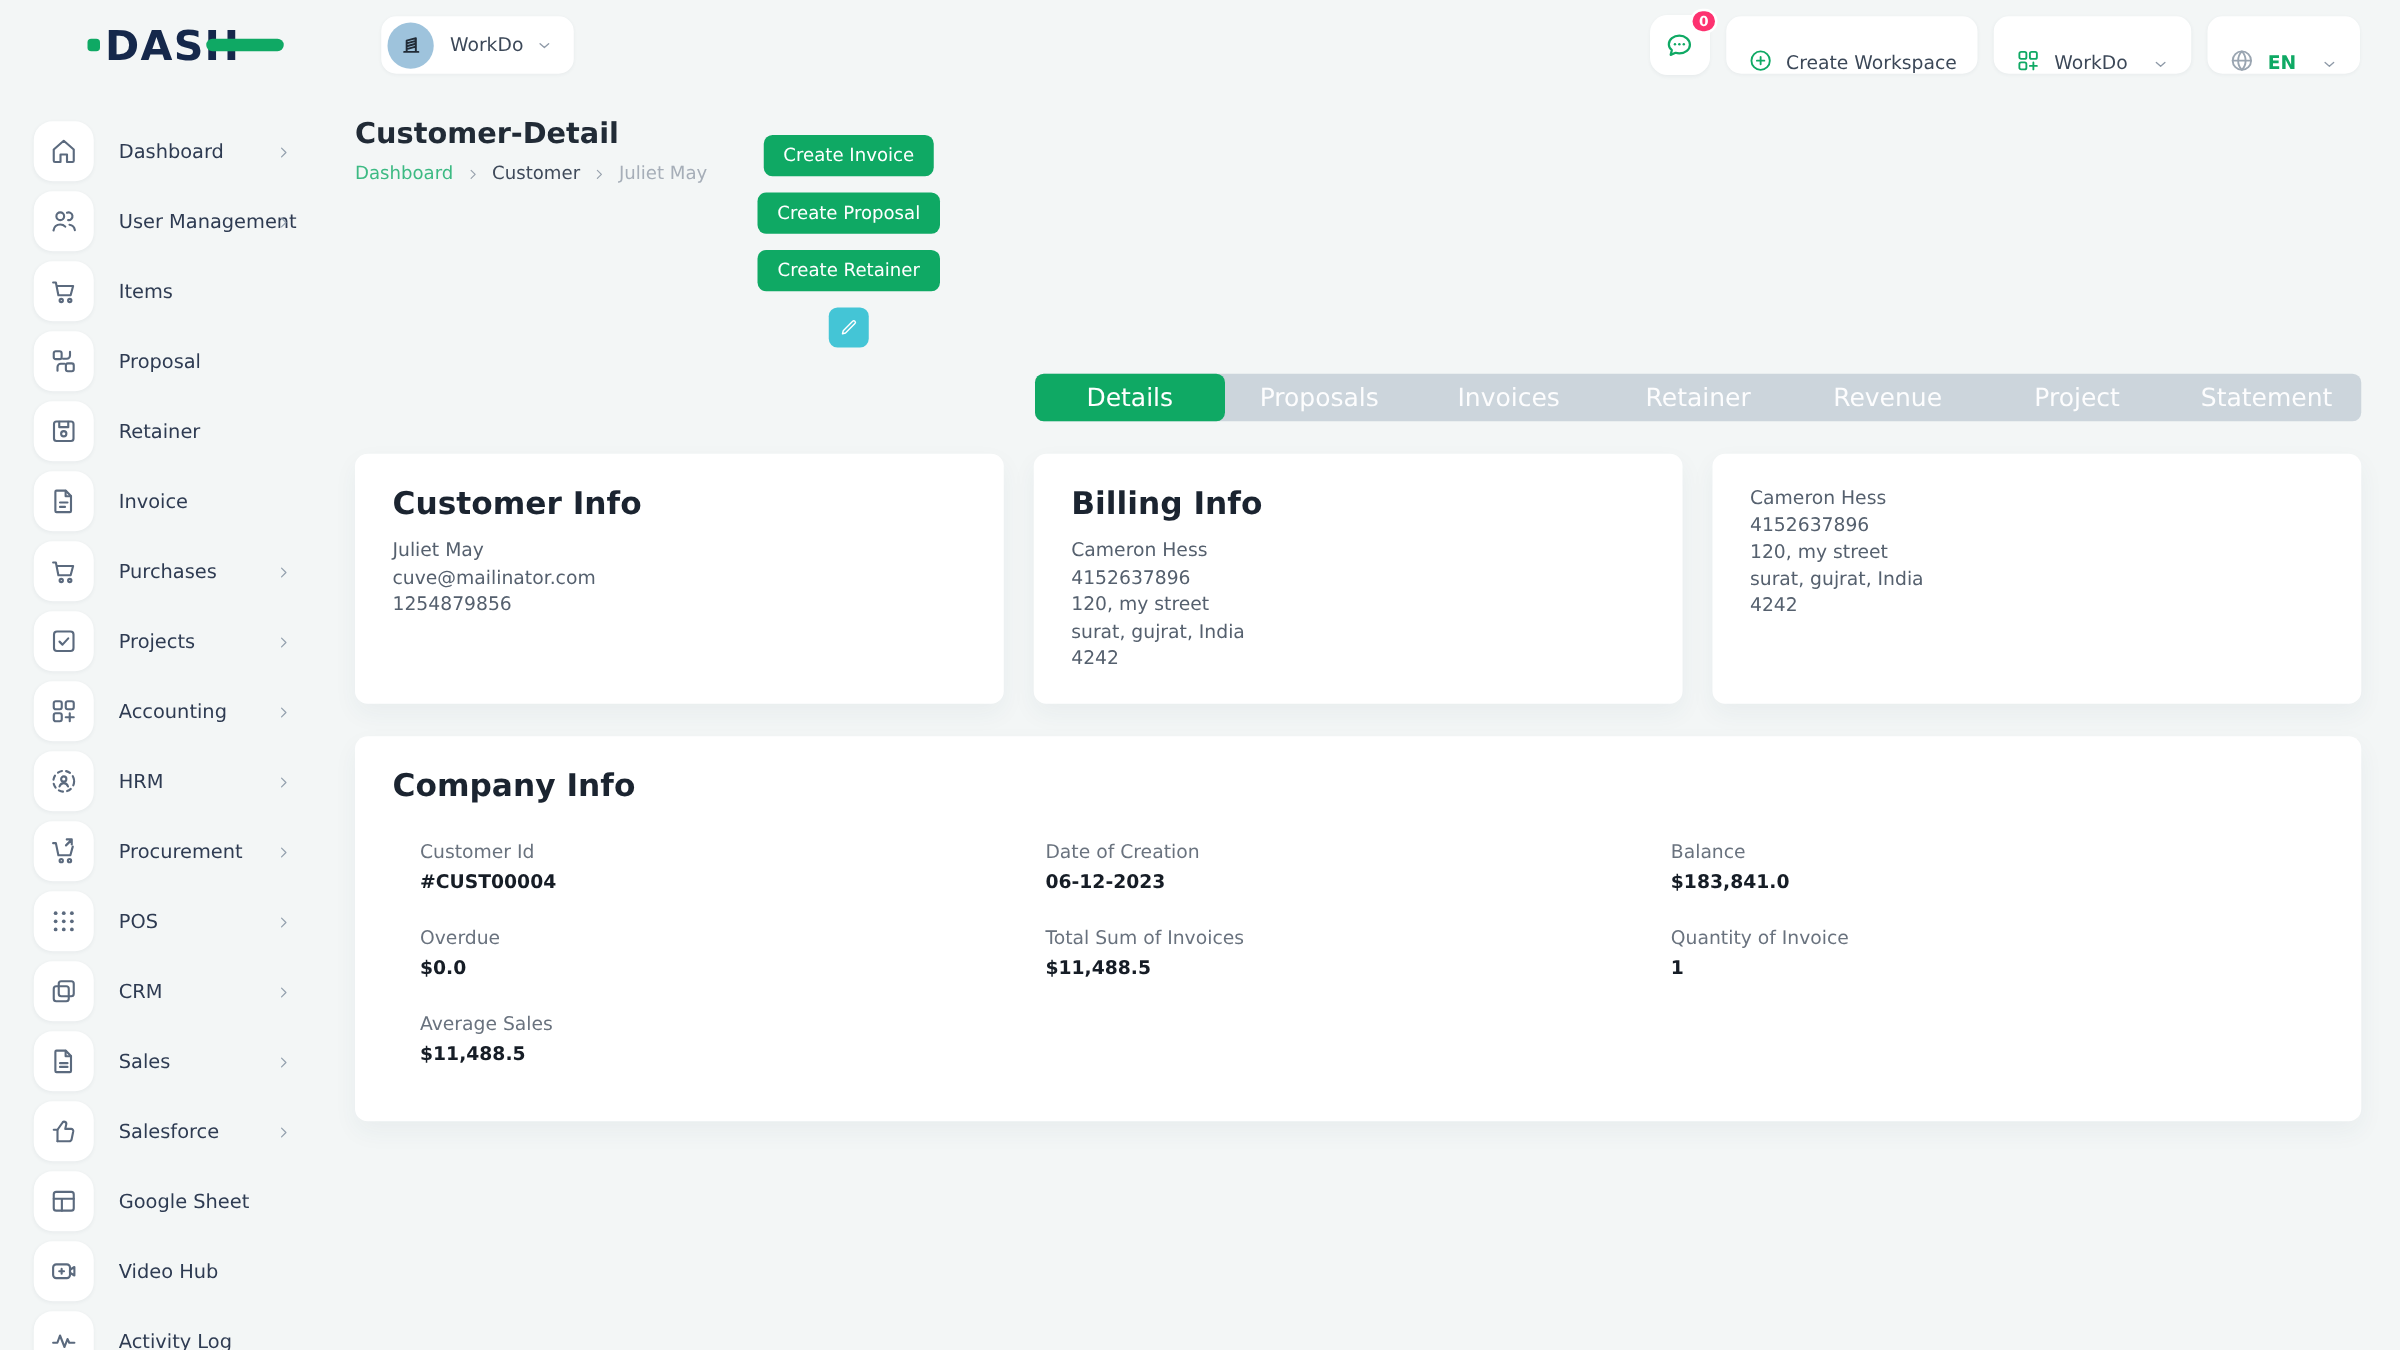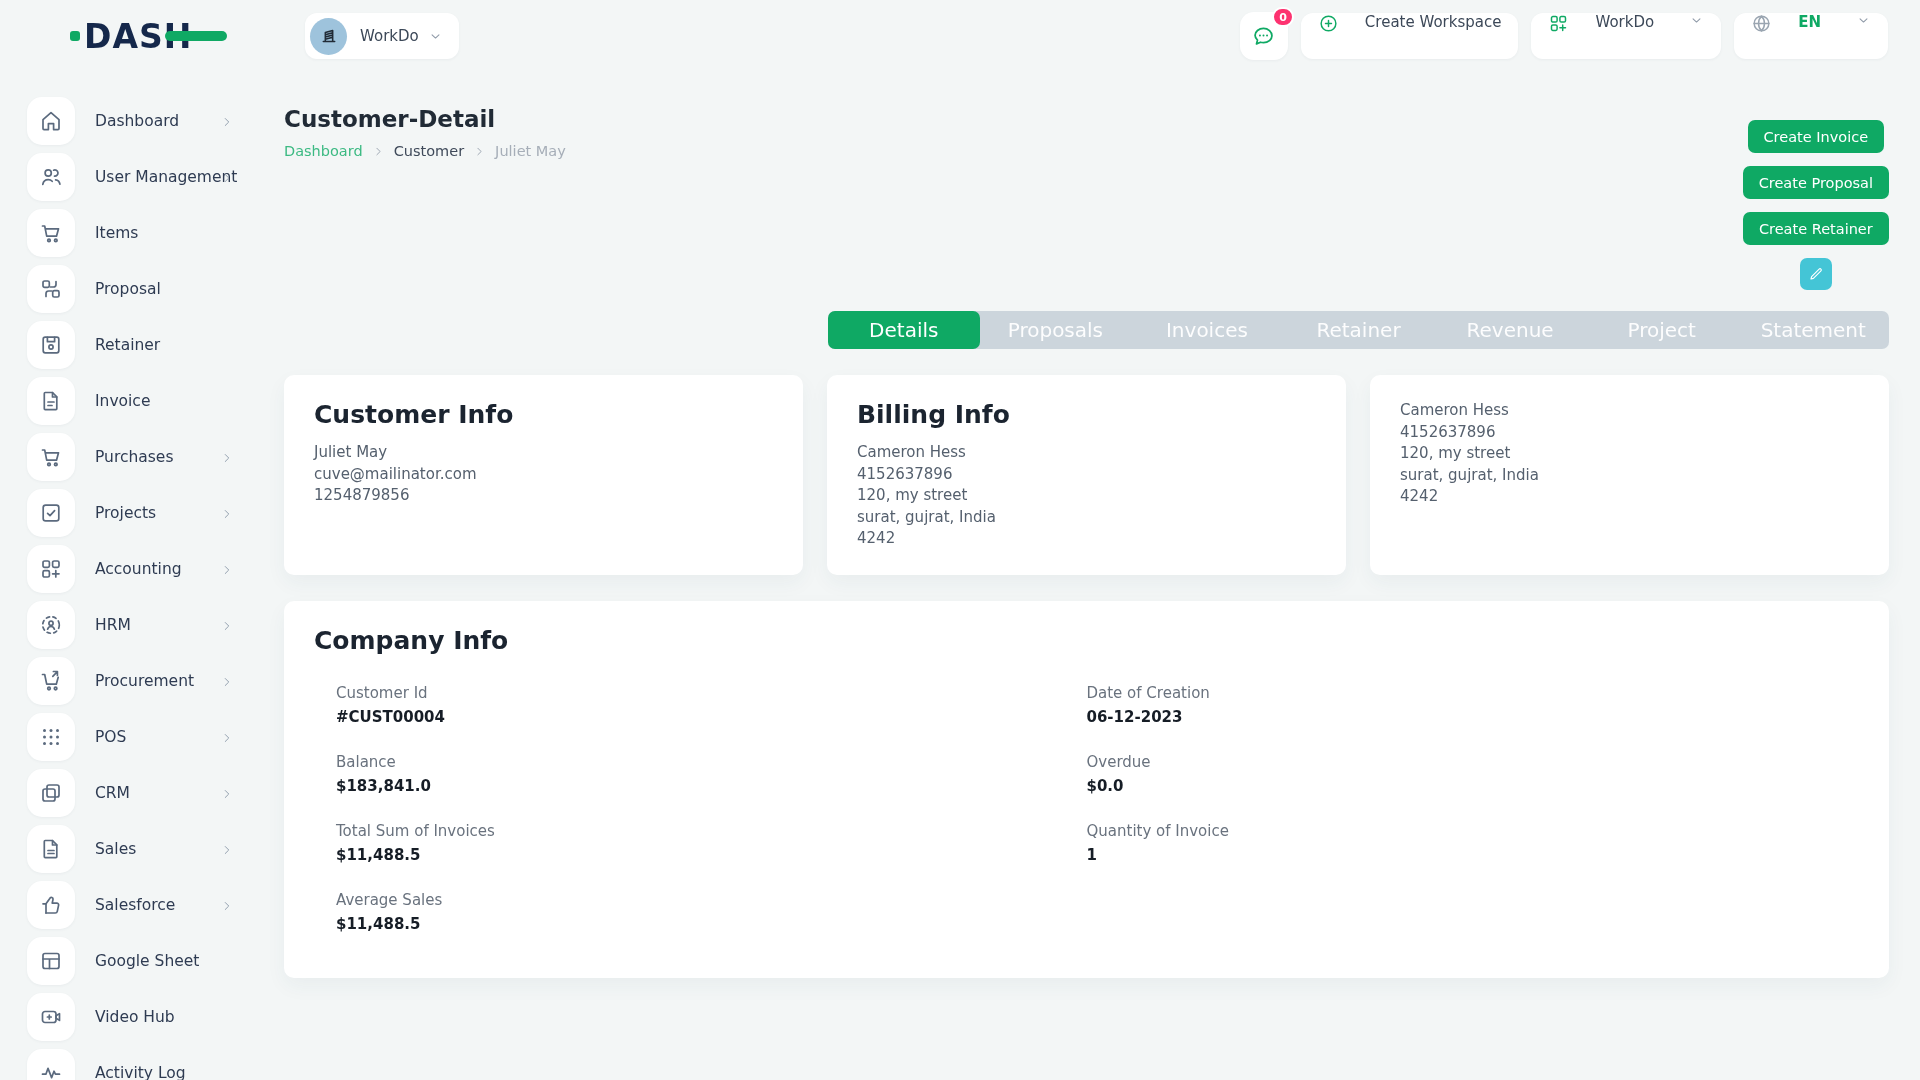--- a/index.html
+++ b/index.html
@@ -25,35 +25,35 @@
   .ws-avatar { width:37px; height:37px; border-radius:50%; background:#9ec3dc; display:flex; align-items:center; justify-content:center; margin-right:13px; }
   .ws-avatar svg { width:22px; height:22px; }
   .pill-label { font-size:15px; color:#3c4858; }
   .chev { width:15px; height:15px; color:#8f9aa8; margin-left:9px; }
   .chev svg { width:100%; height:100%; }
 
   .top-right { margin-left:auto; margin-right:32px; display:flex; align-items:center; gap:13px; }
   .icon-btn { position:relative; width:48px; height:48px; background:#fff; border-radius:14px; display:flex; align-items:center; justify-content:center; box-shadow:0 1px 3px rgba(30,50,80,.05); cursor:pointer; }
   .icon-btn svg { width:25px; height:25px; color:var(--green); }
   .badge { position:absolute; top:-5px; right:-6px; min-width:20px; height:20px; padding:0 5px; border-radius:10px; background:var(--pink); border:2px solid #fff; color:#fff; font-size:11px; font-weight:700; display:flex; align-items:center; justify-content:center; }
-  .pill { height:46px; background:#fff; border-radius:12px; display:flex; align-items:flex-start; padding:0 17px; box-shadow:0 1px 3px rgba(30,50,80,.05); cursor:pointer; gap:26px; }
+  .pill { height:46px; background:#fff; border-radius:12px; display:flex; align-items:flex-end; padding:0 17px; box-shadow:0 1px 3px rgba(30,50,80,.05); cursor:pointer; gap:10px; }
   .lang-label { color:var(--green); font-size:15px; font-weight:600; }
 
   
   .sidebar { position:absolute; top:93px; left:0; width:276px; }
   .side-item { height:56px; display:flex; align-items:center; padding-left:27px; cursor:pointer; position:relative; }
   .icon-box { width:48px; height:48px; background:#fff; border-radius:15px; display:flex; align-items:center; justify-content:center; box-shadow:0 1px 3px rgba(30,50,80,.05); flex:none; }
   .icon-box svg { width:24px; height:24px; color:var(--iconcol); }
   .side-label { margin-left:20px; font-size:15.5px; font-weight:500; color:var(--slate); white-space:nowrap; }
   .side-chev { position:absolute; left:220px; width:14px; height:14px; color:#93a0ae; }
   .side-chev svg { width:100%; height:100%; }
 
   
   .main { position:absolute; left:284px; right:31px; top:72px; }
-  .page-head { display:flex; justify-content:space-between; align-items:flex-start; margin-top:34px; }
+  .page-head { display:flex; justify-content:flex-start; align-items:flex-start; margin-top:22px;gap:40px; }
   .page-title { font-size:23px; font-weight:600; color:#212b36; }
   .breadcrumb { display:flex; align-items:center; gap:9px; margin-top:11px; font-size:14.5px; }
   .bc-link { color:var(--green-soft); cursor:pointer; }
   .bc-mid { color:#3f4a5a; cursor:pointer; }
   .bc-cur { color:#a6aeb8; }
   .bc-sep { width:13px; height:13px; color:#97a1ad; }
   .bc-sep svg { width:100%; height:100%; }
 
   .actions { display:flex; align-items:center; gap:13px; margin-top:14px;flex-direction:column; }
   .btn { height:33px; padding:0 16px; border:none; border-radius:7px; background:var(--green); color:#fff; font-size:14.5px; font-family:inherit; cursor:pointer; }
@@ -63,21 +63,21 @@
   .tabs { margin-left:544px; margin-top:21px; height:38px; background:#ccd5dc; border-radius:7px; display:flex; }
   .tab { flex:1; display:flex; align-items:center; justify-content:center; font-size:20px; color:rgba(255,255,255,.95); cursor:pointer; border-radius:7px; }
   .tab.active { background:var(--green); color:#fff; }
 
   .cards-row { margin-top:26px; display:grid; grid-template-columns:repeat(3,1fr); gap:24px; }
   .card { background:#fff; border-radius:10px; box-shadow:0 8px 20px rgba(45,70,100,.05); padding:25px 30px; min-height:198px; }
   .card-title { font-size:25px; font-weight:700; color:var(--ink); margin-bottom:13px; }
   .card-line { font-size:15px; color:#55606e; line-height:21.5px; }
 
   .company-card { margin-top:26px; background:#fff; border-radius:10px; box-shadow:0 8px 20px rgba(45,70,100,.05); padding:25px 30px 45px; min-height:219px; }
-  .company-grid { margin-top:29px; padding:0 22px; display:grid; grid-template-columns:repeat(2,1fr); row-gap:27px; }
+  .company-grid { margin-top:29px; padding:0 22px; display:grid; grid-template-columns:repeat(3,1fr); row-gap:27px; }
   .field-label { font-size:15px; color:var(--muted); }
   .field-value { font-size:15px; font-weight:700; color:#161d26; margin-top:6px; }
 </style>
 </head>
 <body>
 
 <header class="topbar">
   <div class="logo">
     <span class="logo-dot"></span>
     <span class="logo-text">DASH</span>

